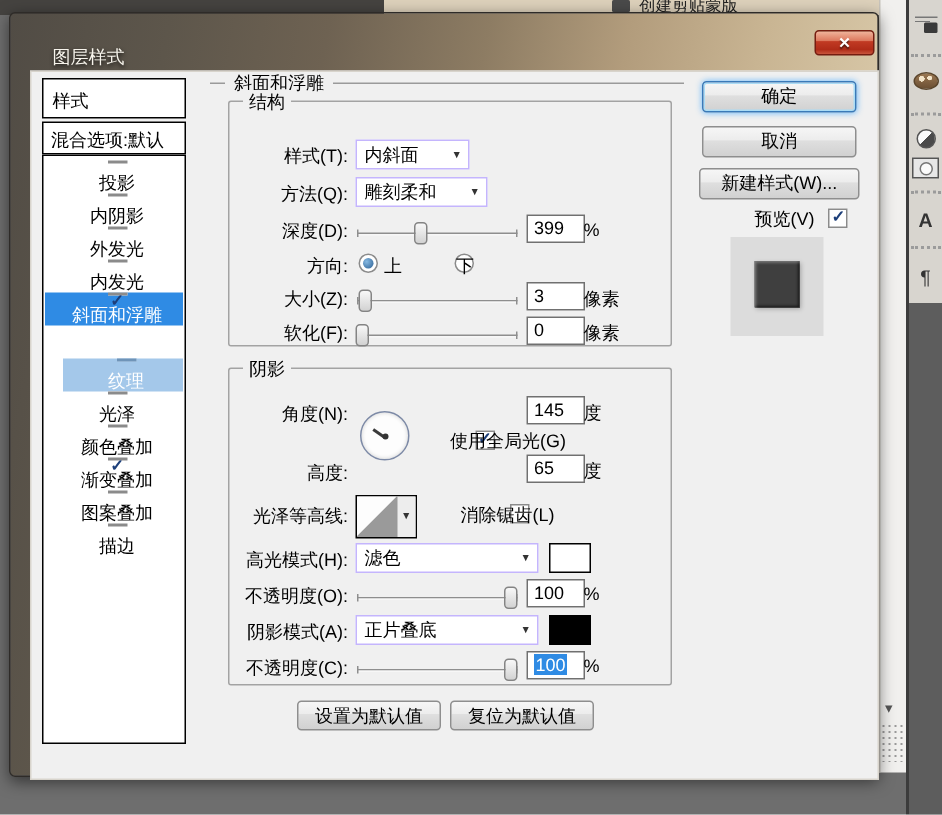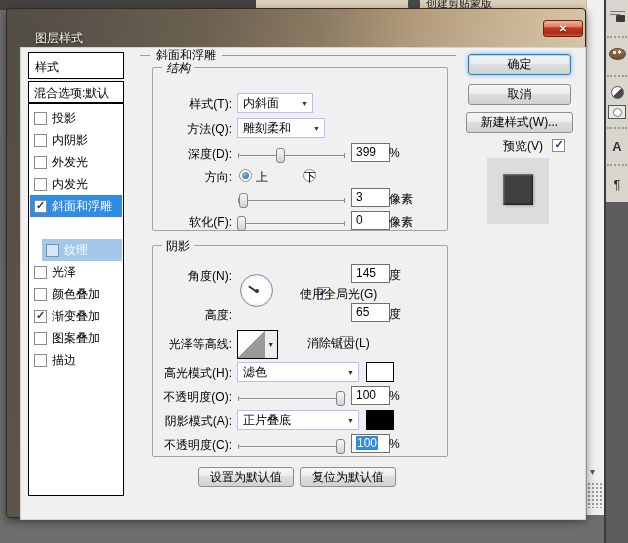--- a/index.html
+++ b/index.html
@@ -14,21 +14,21 @@
   #title{left:28px;top:21px;color:#f7f4ec;text-shadow:0 1px 3px rgba(0,0,0,.85);}
   #close{left:536px;top:11px;width:40px;height:17px;border:1px solid #751d10;border-radius:3px;
          background:linear-gradient(#f0b49b 0%,#dd7a5f 40%,#c13a23 45%,#b02c18 80%,#c8553c 100%);
          display:flex;align-items:center;justify-content:center;color:#fff;font-size:10px;font-weight:bold;
          text-shadow:0 1px 1px rgba(0,0,0,.6);cursor:pointer;}
   #body{left:13px;top:38px;width:566px;height:473px;background:#f0f0f0;border:1px solid #d8d4cc;}
 
   
   .sbox{background:#fff;border:1px solid #000;}
   .srow{position:absolute;left:1px;right:1px;height:22px;display:flex;align-items:center;gap:5px;
-        padding-left:4px;box-sizing:border-box;}
+        padding-left:4px;box-sizing:border-box;flex-direction:column;}
   .srow.sel{background:#2f8be4;color:#fff;}
   .srow.sub{left:13px;background:#a4c8ea;color:#fff;}
   .cb{width:13px;height:13px;min-width:13px;background:#fff;border:1px solid #8b8b8b;box-sizing:border-box;
       position:relative;display:inline-block;}
   .cb.checked::after{content:"✓";position:absolute;left:1px;top:-2px;font-size:11px;font-weight:bold;color:#1d3f7a;}
   .srow.sub .cb{background:#d4e6f7;border-color:#6f94b8;}
 
   
   .gbox{border:1px solid #a3a3a3;border-radius:2px;}
   .legend{background:#f0f0f0;padding:0 4px;}
@@ -194,21 +194,21 @@
 
   
   <div class="abs mainhead">
     <span class="ln" style="width:10px;"></span>
     <span>斜面和浮雕</span>
     <span class="ln" style="flex:1;"></span>
   </div>
 
   
   <div class="abs gbox" style="left:152px;top:67px;width:296px;height:164px;"></div>
-  <div class="abs legend" style="left:162px;top:60px;font-style:italic;">结构</div>
+  <div class="abs legend" style="left:162px;top:60px;">结构</div>
 
   <div class="abs rlabel" style="top:96px;">样式(T):</div>
   <div class="abs combo" style="left:237px;top:93px;width:76px;">
     <span>内斜面</span>
     <span class="arr">▼</span>
     </div>
 
   <div class="abs rlabel" style="top:121px;">方法(Q):</div>
   <div class="abs combo" style="left:237px;top:118px;width:88px;">
     <span>雕刻柔和</span>
@@ -221,20 +221,21 @@
   <div class="abs valbox" style="left:351px;top:143px;">
     <span>399</span></div>
   <div class="abs" style="left:389px;top:146px;">%</div>
 
   <div class="abs rlabel" style="top:169px;">方向:</div>
   <span class="abs radio sel" style="left:239px;top:169px;"></span>
   <div class="abs" style="left:256px;top:169px;">上</div>
   <span class="abs radio" style="left:287px;top:169px;"></span>
   <div class="abs" style="left:304px;top:169px;">下</div>
 
+  <div class="abs rlabel" style="top:191px;">大小(Z):</div>
   <div class="abs track" style="left:238px;top:200px;width:107px;"></div>
   <div class="abs thumb" style="left:239px;top:193px;"></div>
   <div class="abs valbox" style="left:351px;top:188px;">
     <span>3</span></div>
   <div class="abs" style="left:389px;top:191px;">像素</div>
 
   <div class="abs rlabel" style="top:214px;">软化(F):</div>
   <div class="abs track" style="left:238px;top:223px;width:107px;"></div>
   <div class="abs thumb" style="left:237px;top:216px;"></div>
   <div class="abs valbox" style="left:351px;top:211px;">

